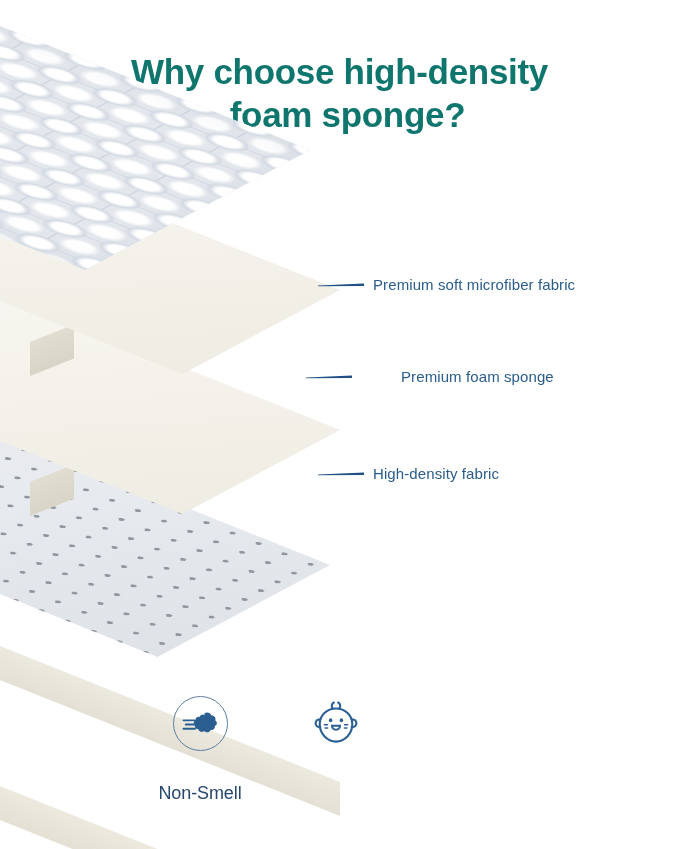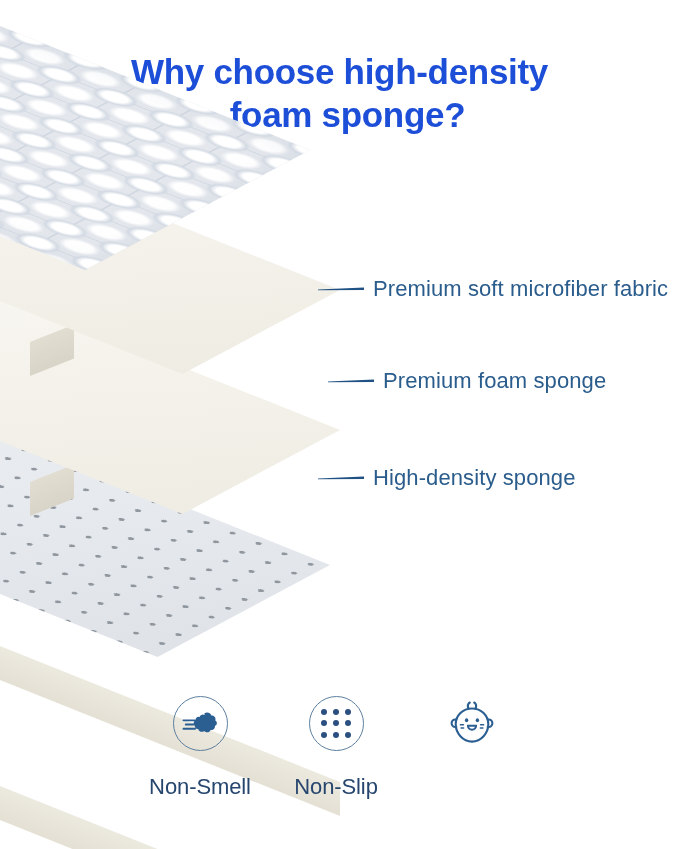--- a/index.html
+++ b/index.html
@@ -11,21 +11,21 @@
   }
   #root { position:relative; width:679px; height:849px; background:#fff; }
 
   
   .title {
     position:absolute; left:0; top:50px; width:679px;
     text-align:center;
     font-size:35px; font-weight:bold;
     line-height:1.24;
     letter-spacing:-0.3px;
-    color:#1d4ed8;
+    color:#0f766e;
   }
   .title .l2 { display:block;padding-left:16px; }
 
   
   #stage { position:absolute; left:0; top:150px; width:679px; height:540px; }
 
   .layer { position:absolute; }
 
   
   #fabric {
@@ -96,48 +96,48 @@
       radial-gradient(circle 4.6px at 10px 10px, #8f969e 0 52%, rgba(143,150,158,0) 56%),
       linear-gradient(125deg,#eef0f2 0%, #e7eaee 55%, #dfe3e8 100%);
     background-size: 26px 22px, auto;
   }
 
   
   .callout { position:absolute; display:flex; align-items:center; }
   .lead { position:relative; height:10px; }
   .lead svg { display:block; }
   .callout .txt {
-    font-size:22px; color:#2a5c8c; white-space:nowrap;
+    font-size:15px; color:#2a5c8c; white-space:nowrap;
     letter-spacing:0.1px;
     text-align:right;
   }
   #c1 { left:318px; top:276px; }
-  #c2 { left:328px; top:368px; }
+  #c2 { left:306px; top:368px;gap:40px; }
   #c3 { left:318px; top:465px; }
   #c4 { left:318px; top:569px; }
 
   
   #features {
     position:absolute; left:132px; top:696px; width:545px; height:110px;
     display:flex; align-items:flex-start;
   }
   .feature { width:136px; display:flex; flex-direction:column; align-items:center; }
   .feature .ring {
     width:55px; height:55px; border-radius:50%;
     border:1.4px solid #5d7f9f;
     display:flex; align-items:center; justify-content:center;
     position:relative; overflow:hidden;
   }
   .feature .bare {
     width:55px; height:55px;
     display:flex; align-items:center; justify-content:center;
   }
   .feature .flabel {
-    margin-top:23px;
-    font-size:22px; color:#27466e; white-space:nowrap;
+    margin-top:32px;
+    font-size:18px; color:#27466e; white-space:nowrap;
     letter-spacing:-0.1px;
   }
   #f3 .flabel, #f4 .flabel { letter-spacing:-0.35px; }
   .dotgrid {
     width:30px; height:30px;
     display:grid; grid-template-columns:repeat(3,1fr); grid-template-rows:repeat(3,1fr);
     gap:5px;
   }
   .dotgrid i { display:block; width:6px; height:6px; border-radius:50%; background:#2b4f7e; justify-self:center; align-self:center; }
 </style>
@@ -194,55 +194,39 @@
     </span>
     <span class="txt" style="margin-left:9px">Premium foam sponge</span>
   </div>
 
   <div class="callout" id="c3">
     <span class="lead">
       <svg width="46" height="10" viewBox="0 0 46 10">
           <path d="M0 5.6 L46 3.4 L46 6.0 L0 6.3 Z" fill="#1f5184"></path>
         </svg>
     </span>
-    <span class="txt" style="margin-left:9px">High-density sponge</span>
+    <span class="txt" style="margin-left:9px">High-density fabric</span>
   </div>
 
 
   <div id="features">
 
     <div class="feature" id="f1">
       <span class="ring">
         <svg width="36" height="30" viewBox="0 0 36 30">
           <path d="M22.5 4.2c2.6-1.5 6.1-0.4 6.9 2.4 2.9-0.2 4.8 2.3 3.9 4.8 2.3 1.2 2.1 4.6-0.4 5.4 0.6 2.6-1.8 4.8-4.3 4.1-0.9 2.6-4.6 3.1-6.4 1.0-2.0 1.9-5.5 0.8-6.0-1.9-2.3 0.1-3.9-1.9-3.2-4.0-1.9-1.2-1.6-4.0 0.6-4.8-0.3-2.3 1.9-4.0 4.1-3.3 0.9-2.2 3.7-2.9 4.8-1.7 Z" fill="#2b5f92"></path>
           <rect x="0.5" y="10.4" width="13.5" height="1.9" rx="0.95" fill="#2b5f92"></rect>
           <rect x="2.8" y="14.6" width="11.2" height="1.9" rx="0.95" fill="#2b5f92"></rect>
           <rect x="0.5" y="18.8" width="13.5" height="1.9" rx="0.95" fill="#2b5f92"></rect>
           <path d="M13.4 14.2 L20.6 14.2 L20.6 11.0 L25.6 15.6 L20.6 20.2 L20.6 17.0 L13.4 17.0 Z" fill="#2b5f92"></path>
         </svg>
       </span>
       <span class="flabel">Non-Smell</span>
     </div>
 
-    <div class="feature" id="f2">
-      <span class="ring">
-        <span class="dotgrid">
-          <i></i>
-            <i></i>
-            <i></i>
-            <i></i>
-            <i></i>
-            <i></i>
-            <i></i>
-            <i></i>
-            <i></i>
-        </span>
-      </span>
-      <span class="flabel">Non-Slip</span>
-    </div>
 
 
     <div class="feature" id="f4">
       <span class="bare">
         <svg width="50" height="50" viewBox="0 0 50 50">
           <g fill="none" stroke="#2b5f92" stroke-width="2.1" stroke-linecap="round">
             <path d="M25 9.5c9.2 0 16.3 7.0 16.3 15.8S34.2 42.6 25 42.6 8.7 34.1 8.7 25.3 15.8 9.5 25 9.5 Z"></path>
             <path d="M9.2 20.6c-2.7-0.6-4.6 1.2-4.6 3.6 0 2.5 2.0 4.3 4.7 3.7"></path>
             <path d="M40.8 20.6c2.7-0.6 4.6 1.2 4.6 3.6 0 2.5-2.0 4.3-4.7 3.7"></path>
             <path d="M21.6 9.8c-1.2-2.6-0.6-5.2 1.2-6.3"></path>

